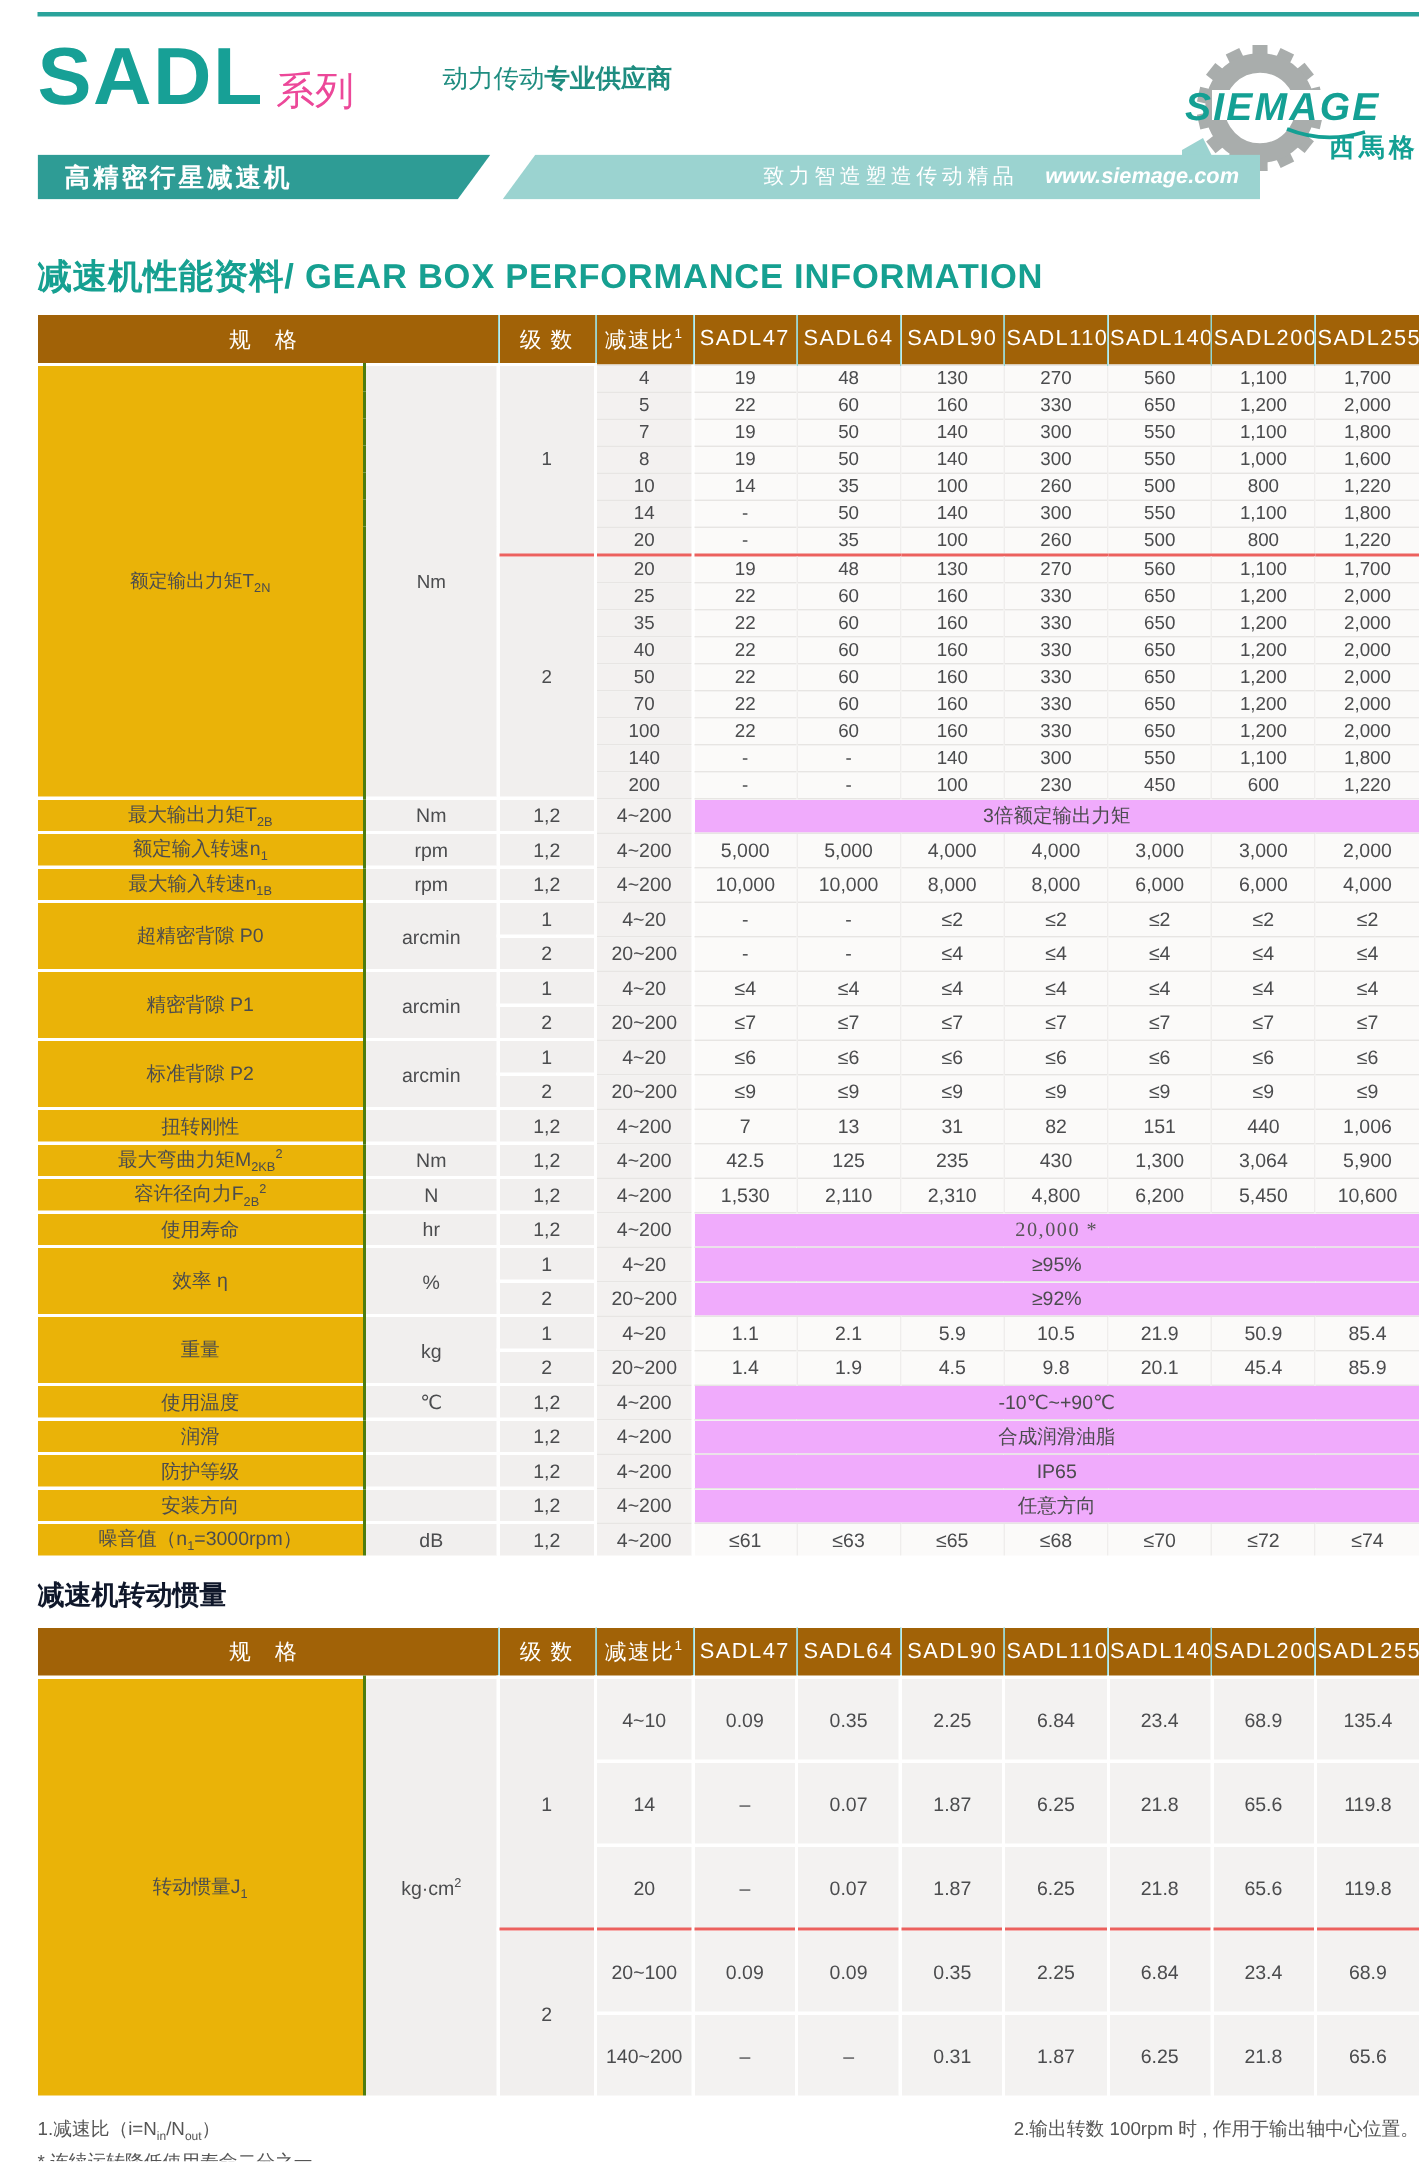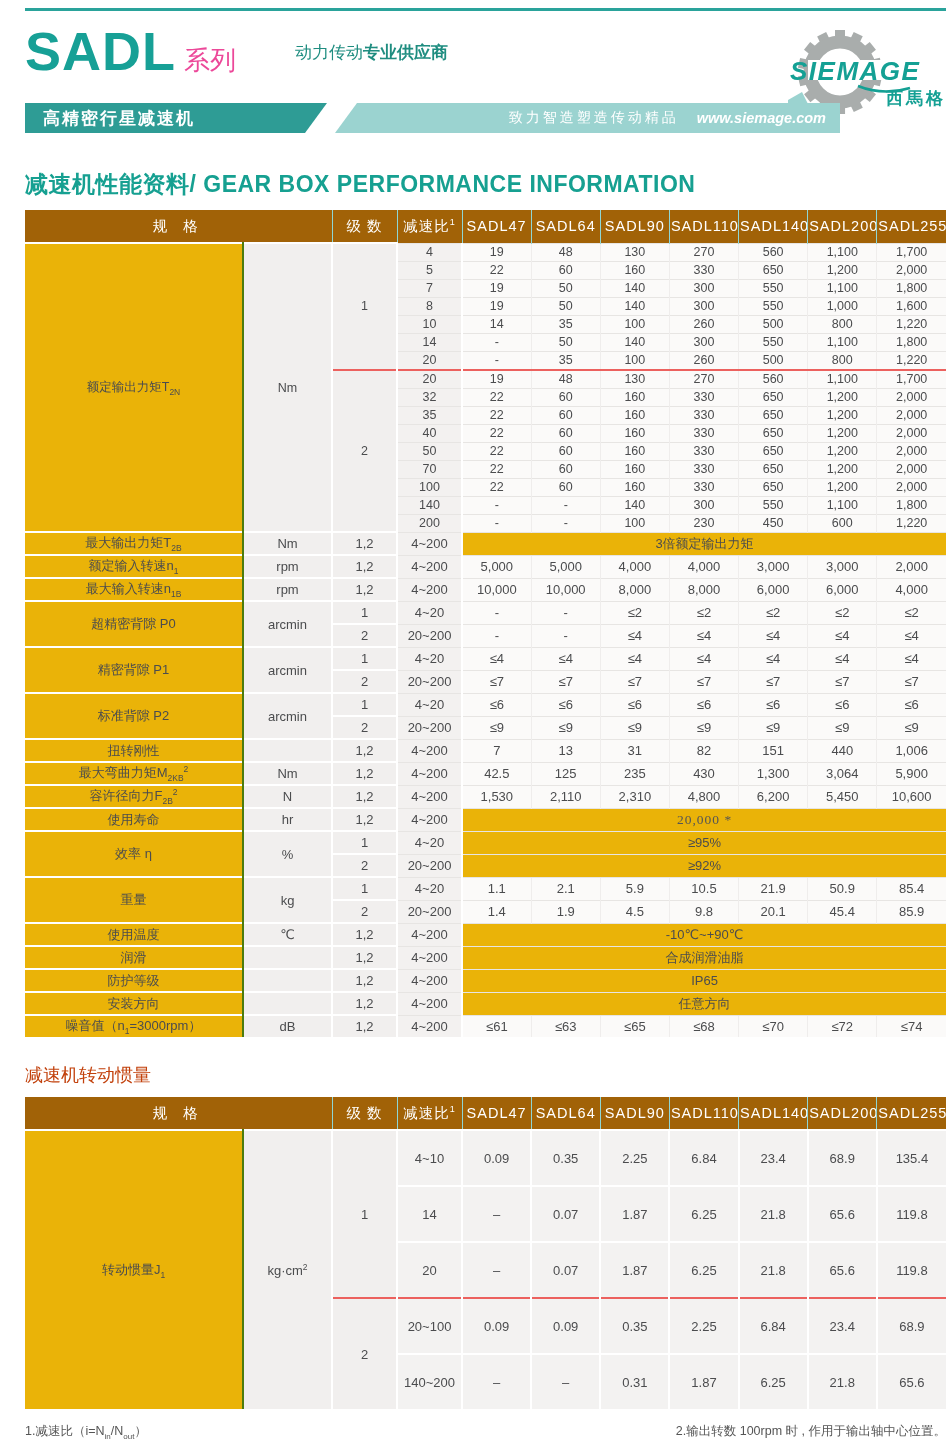--- a/index.html
+++ b/index.html
@@ -23,37 +23,37 @@
                clip-path:polygon(0 0,100% 0,calc(100% - 22px) 100%,0 100%);
                display:flex;align-items:center;}
   .banner-left span{color:#fff;font-size:17px;font-weight:bold;letter-spacing:2px;padding-left:18px;}
   .banner-right{position:absolute;left:310px;top:0;width:505px;height:30px;background:#9bd3d0;
                 clip-path:polygon(22px 0,100% 0,100% 100%,0 100%);
                 display:flex;align-items:center;justify-content:flex-end;}
   .banner-slogan{color:#fff;font-size:14px;letter-spacing:3px;margin-right:18px;}
   .banner-url{color:#fff;font-size:14.5px;font-weight:bold;font-style:italic;margin-right:14px;}
   
   .main-title{margin-top:36px;font-size:23px;font-weight:bold;color:#16a091;letter-spacing:.5px;}
-  .sub-title{margin-top:26px;font-size:18px;font-weight:normal;color:#c2410c;}
+  .sub-title{margin-top:14px;font-size:18px;font-weight:bold;color:#0f172a;}
   
   table.spec{border-collapse:collapse;table-layout:fixed;width:921px;margin-top:10px;font-size:13px;}
   table.spec col.c-lbl{width:218px;} table.spec col.c-unit{width:89px;}
   table.spec col.c-stage{width:65px;} table.spec col.c-ratio{width:65px;}
   table.spec th{background:#a16207;color:#fff;font-weight:normal;font-size:14.5px;height:30px;
                 border-left:1px solid #8fd6d4;letter-spacing:1px;overflow:hidden;white-space:nowrap;}
   table.spec th:first-child{border-left:none;letter-spacing:6px;}
   table.spec th sup{font-size:9px;}
   table.spec td{text-align:center;height:21px;padding:0 2px;overflow:hidden;white-space:nowrap;}
   tr.compact td{height:17px;font-size:12.5px;}
   td.lbl{background:#eab308;text-align:left;padding-left:50px;border-right:2px solid #4d7c0f;border-top:2px solid #fff;}
   td.unit{background:#f1efee;border-right:2px solid #fff;border-top:2px solid #fff;}
   td.stage{background:#f1efee;border-right:2px solid #fff;border-top:2px solid #fff;}
   td.ratio{background:#f3f1f0;border-right:2px solid #fff;border-top:1px solid #e7e5e3;}
   td.val{background:#fbfaf9;border-left:1px solid #efedec;border-top:1px solid #e7e5e3;}
-  td.spanv{background:#eab308;border-top:1px solid #e7e5e3;}
+  td.spanv{background:#f0abfc;border-top:1px solid #e7e5e3;}
   td.serif{font-family:"Liberation Serif","DejaVu Serif",serif;font-size:13.5px;letter-spacing:1px;color:#555;}
   tr.redline td.ratio, tr.redline td.val, tr.redline td.spanv, tr.redline td.stage{border-top:2px solid #ec615e;}
   sub{font-size:8.5px;} sup{font-size:8.5px;}
   
   table.inertia td{height:54px;}
   table.inertia td.ratio{background:#f3f2f1;border-top:2px solid #fff;}
   table.inertia td.val{background:#f3f2f1;border-left:2px solid #fff;border-top:2px solid #fff;}
   table.inertia tr.redline td.ratio, table.inertia tr.redline td.val{border-top:2px solid #ec615e;}
   
   .notes{display:flex;justify-content:space-between;width:921px;margin-top:14px;font-size:12.5px;color:#555;}
@@ -228,21 +228,21 @@
               <td class="ratio">20</td>
               <td class="val">19</td>
               <td class="val">48</td>
               <td class="val">130</td>
               <td class="val">270</td>
               <td class="val">560</td>
               <td class="val">1,100</td>
               <td class="val">1,700</td>
             </tr>
             <tr class="compact">
-              <td class="ratio">32</td>
+              <td class="ratio">25</td>
               <td class="val">22</td>
               <td class="val">60</td>
               <td class="val">160</td>
               <td class="val">330</td>
               <td class="val">650</td>
               <td class="val">1,200</td>
               <td class="val">2,000</td>
             </tr>
             <tr class="compact">
               <td class="ratio">35</td>

